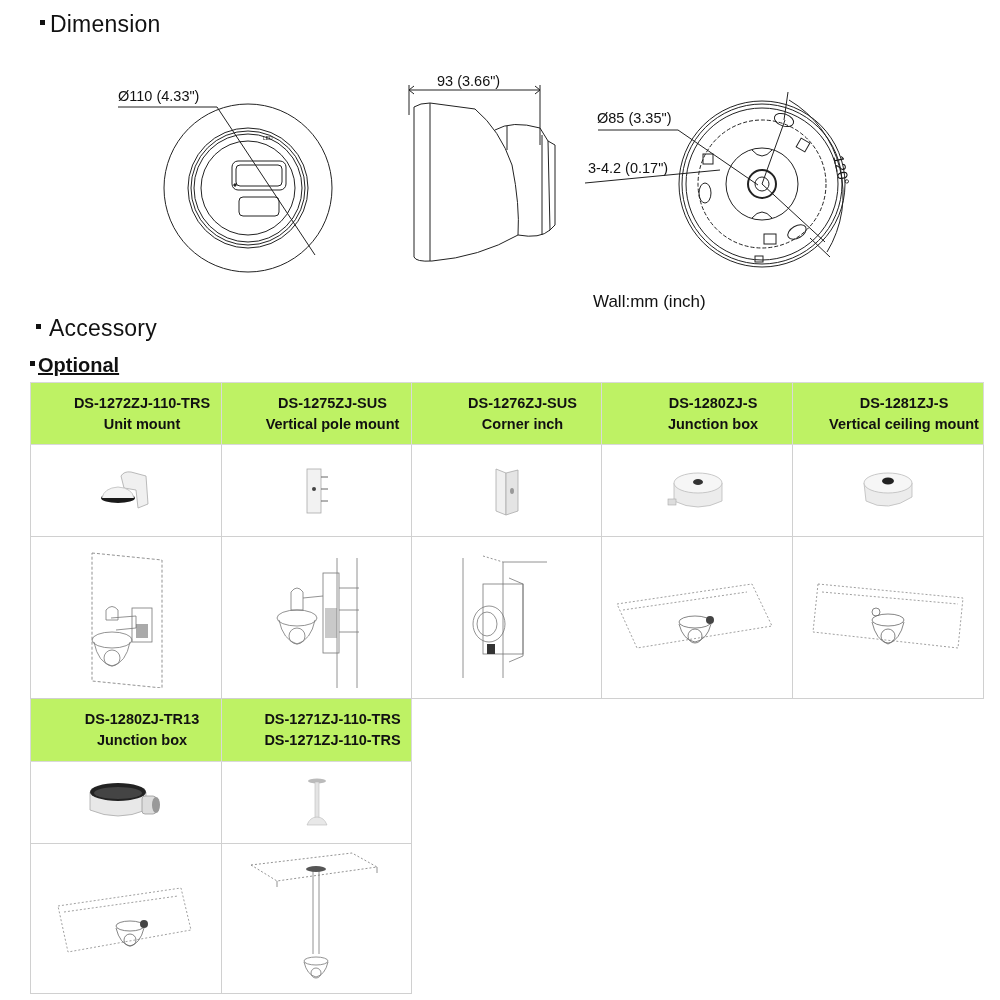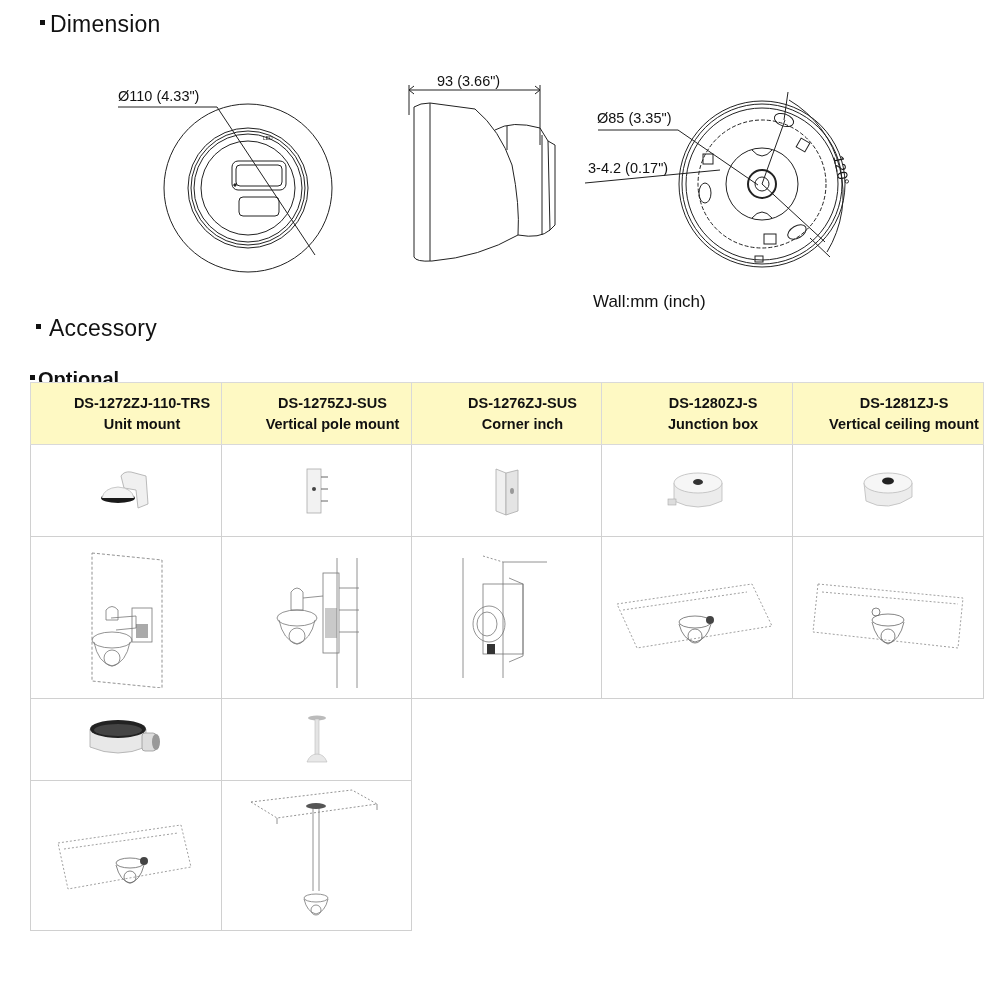--- a/index.html
+++ b/index.html
@@ -6,21 +6,21 @@
   body { width:1000px; height:1000px; position:relative; overflow:hidden;
          font-family:"Liberation Sans", "DejaVu Sans", sans-serif; color:#111; }
   .h1 { position:absolute; font-weight:normal; font-size:23px; letter-spacing:0.2px; }
   .h2 { position:absolute; font-weight:bold; font-size:20px; }
   .bullet { display:inline-block; width:5px; height:5px; background:#111; vertical-align:middle; margin-right:5px; position:relative; top:-3px; }
   .dimlabel { position:absolute; font-size:14.5px; white-space:nowrap; color:#111; }
   .unit { position:absolute; font-size:17px; white-space:nowrap; }
   svg.draw { position:absolute; overflow:visible; }
   table.acc { position:absolute; border-collapse:collapse; table-layout:fixed; }
   table.acc td { border:1px solid #d0d0d0; padding:0; text-align:center; vertical-align:middle; }
-  table.acc td.head { background:#fef9c3; font-weight:bold; font-size:14.5px; line-height:21px; border-color:#d9d9d9; color:#111;padding-left:32px; }
+  table.acc td.head { background:#bef264; font-weight:bold; font-size:14.5px; line-height:21px; border-color:#d9d9d9; color:#111;padding-left:32px; }
   table.acc td.empty { border:none; background:transparent; }
   .cell-img { display:flex; align-items:center; justify-content:center; width:100%; height:100%; }
 </style>
 </head>
 <body>
 
 <div class="h1" style="left:40px; top:11px;">
   <span class="bullet"></span><span>Dimension</span>
 </div>
 
@@ -88,21 +88,21 @@
     <path d="M209,10 A110,110 0 0 1 247,162"></path>
     <line x1="208" y1="2" x2="204" y2="30"></line>
     <line x1="250" y1="167" x2="230" y2="148"></line>
   </g>
 </svg>
 <div class="unit" style="left:593px; top:292px;">Wall:mm (inch)</div>
 
 <div class="h1" style="left:36px; top:315px;">
   <span class="bullet" style="margin-right:8px;"></span><span>Accessory</span>
 </div>
-<div class="h2" style="left:30px; top:368px;">
+<div class="h2" style="left:30px; top:354px;text-decoration:underline;">
   <span class="bullet" style="margin-right:3px;"></span><span>Optional</span>
 </div>
 
 <table class="acc" style="left:30px; top:382px; width:954px;">
   <colgroup>
     <col style="width:191px">
       <col style="width:190px">
       <col style="width:190px">
       <col style="width:191px">
       <col style="width:191px">
@@ -268,20 +268,31 @@
                 <ellipse cx="90" cy="72" rx="16" ry="6"></ellipse>
                 <path d="M74,74 Q78,92 90,96 Q102,92 106,74"></path>
                 <circle cx="90" cy="88" r="7"></circle>
                 <circle cx="78" cy="64" r="4"></circle>
               </g>
             </svg>
     </div>
         </td>
   </tr>
 
+  <tr style="height:63px;">
+    <td class="head">
+          <div>DS-1280ZJ-TR13</div>
+          <div>Junction box</div>
+        </td>
+    <td class="head">
+          <div>DS-1271ZJ-110-TRS</div>
+          <div>DS-1271ZJ-110-TRS</div>
+        </td>
+    <td class="empty" colspan="3"></td>
+  </tr>
 
   <tr style="height:82px;">
     <td>
           <div class="cell-img">
       <svg width="84" height="50" viewBox="0 0 84 50">
               <path d="M6,14 L6,32 Q34,44 62,32 L62,14" fill="#e8e8e8" stroke="#aaa" stroke-width="0.8"></path>
               <ellipse cx="34" cy="14" rx="28" ry="9" fill="#222"></ellipse>
               <ellipse cx="34" cy="15" rx="24" ry="6" fill="#444"></ellipse>
               <rect x="58" y="18" width="14" height="18" rx="3" fill="#ddd" stroke="#999" stroke-width="0.8"></rect>
               <ellipse cx="72" cy="27" rx="4" ry="8" fill="#999"></ellipse>

